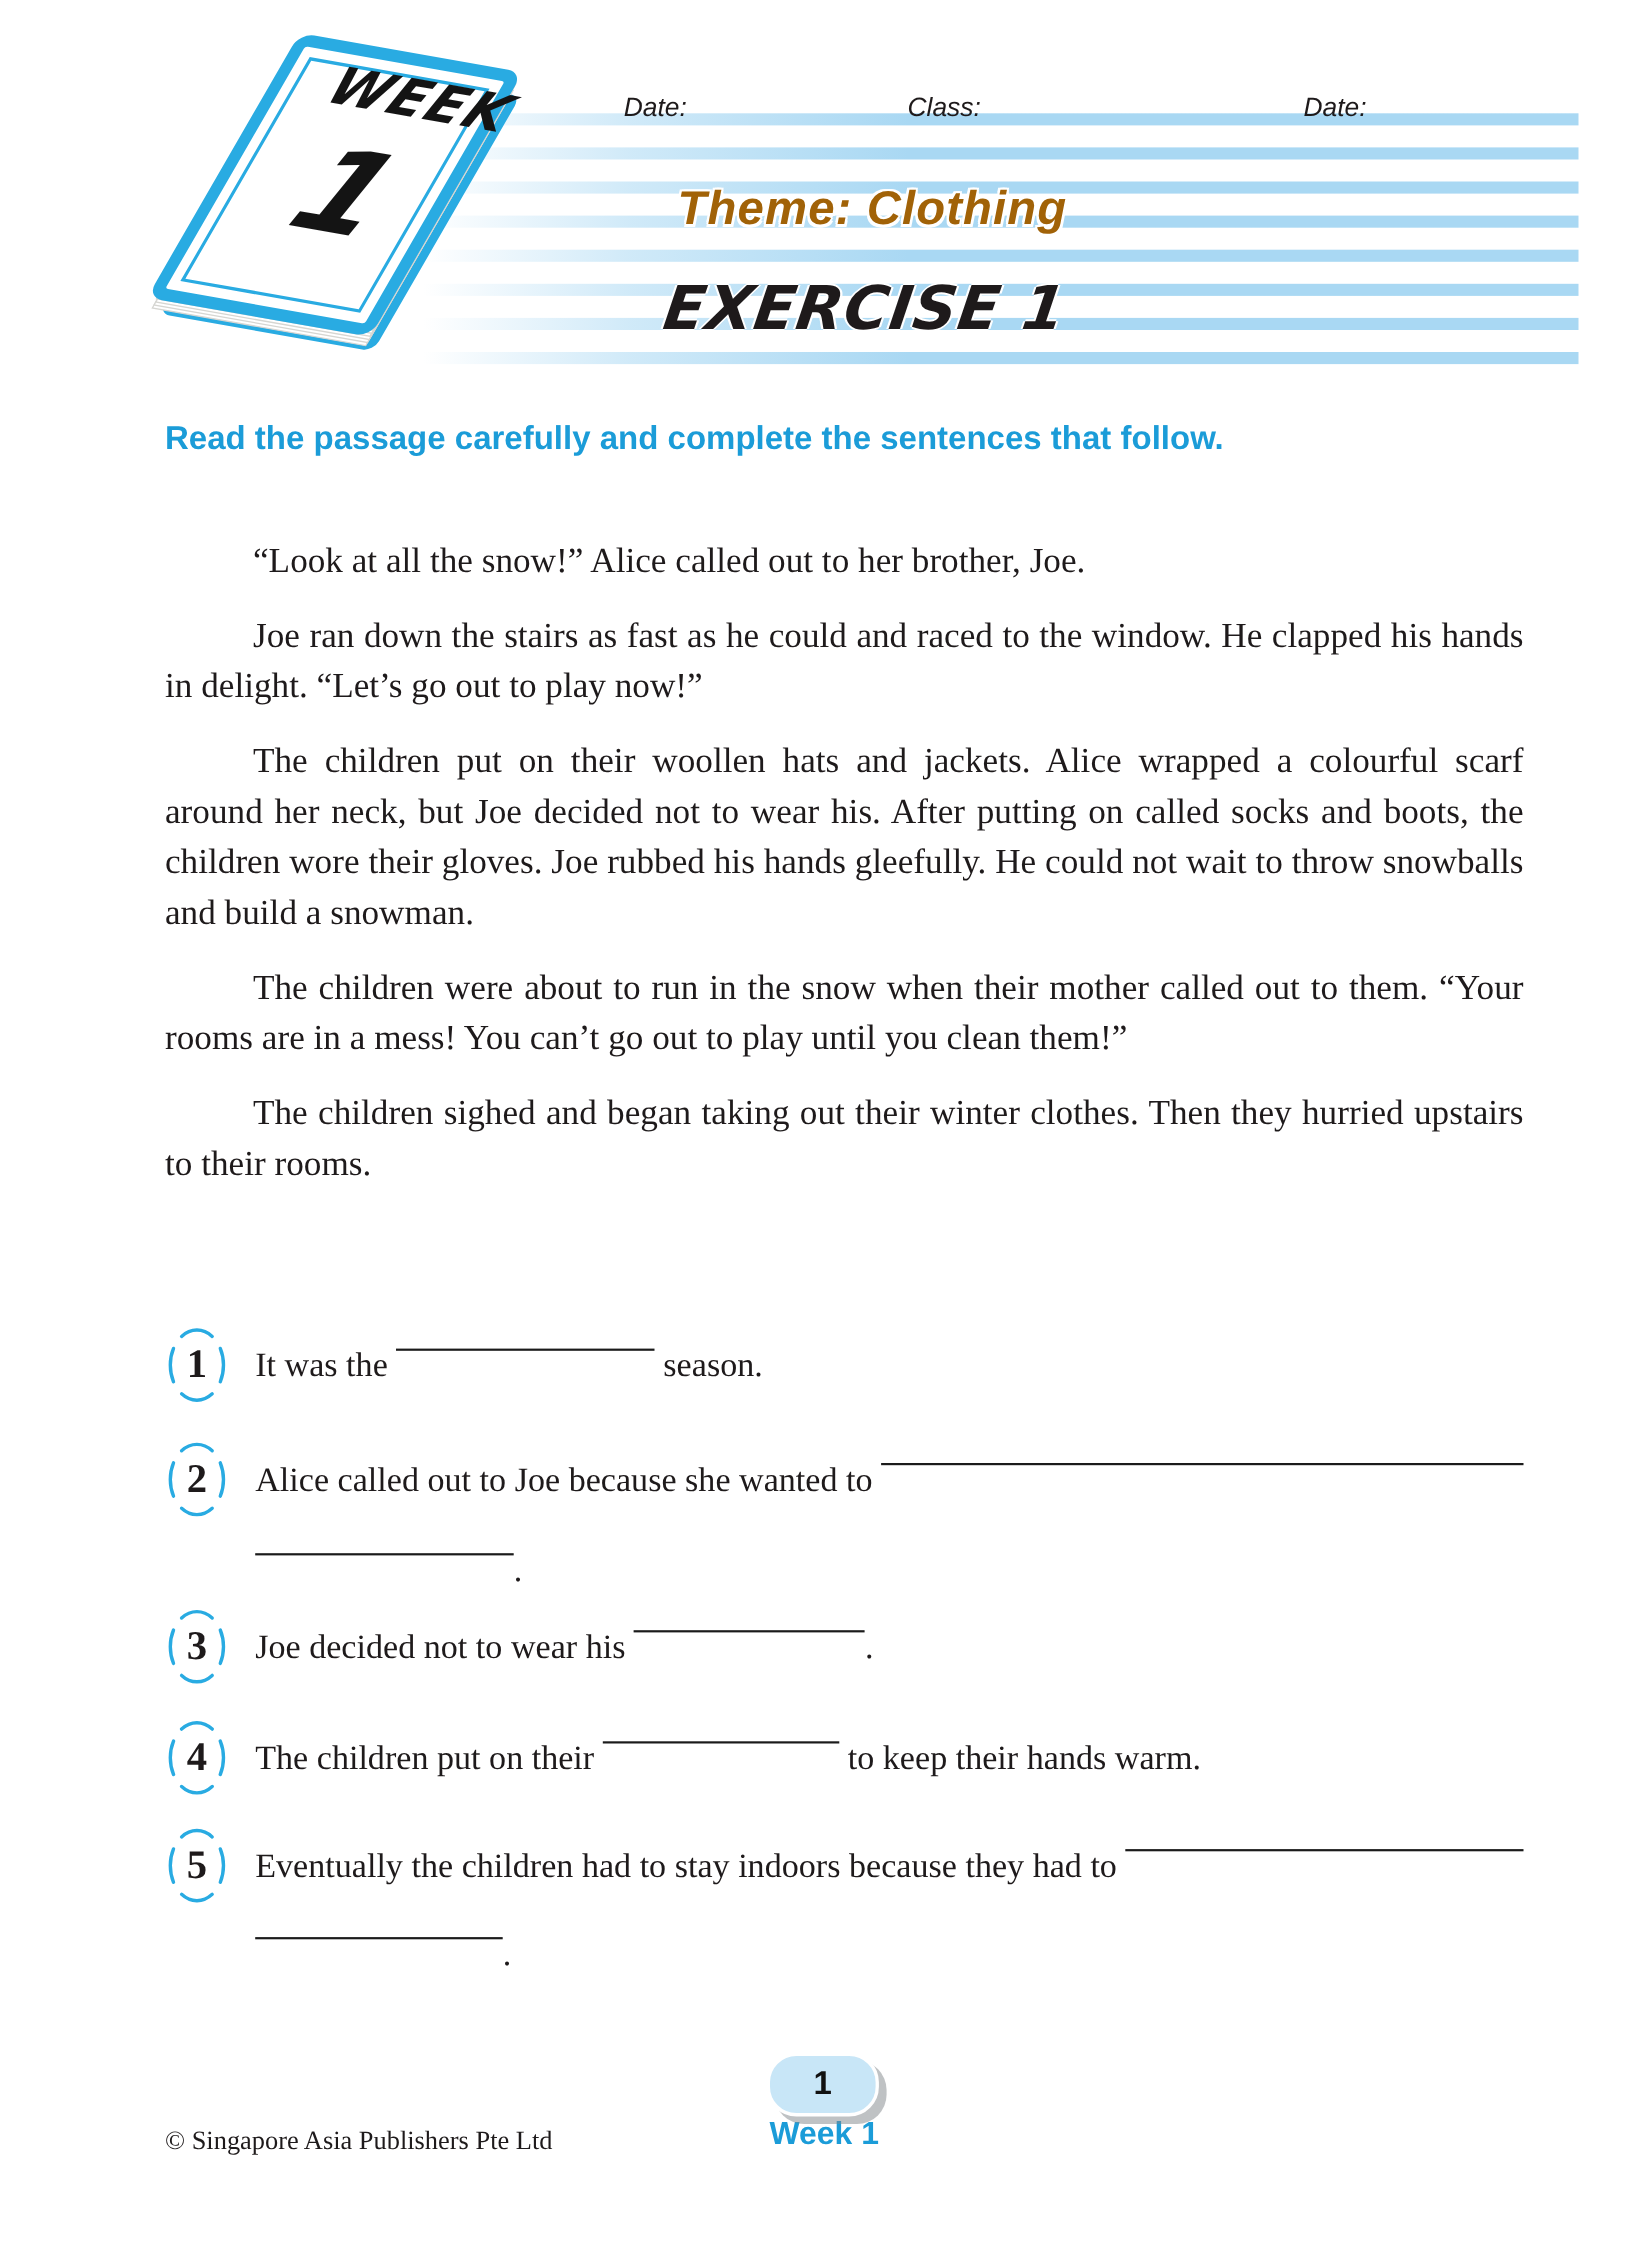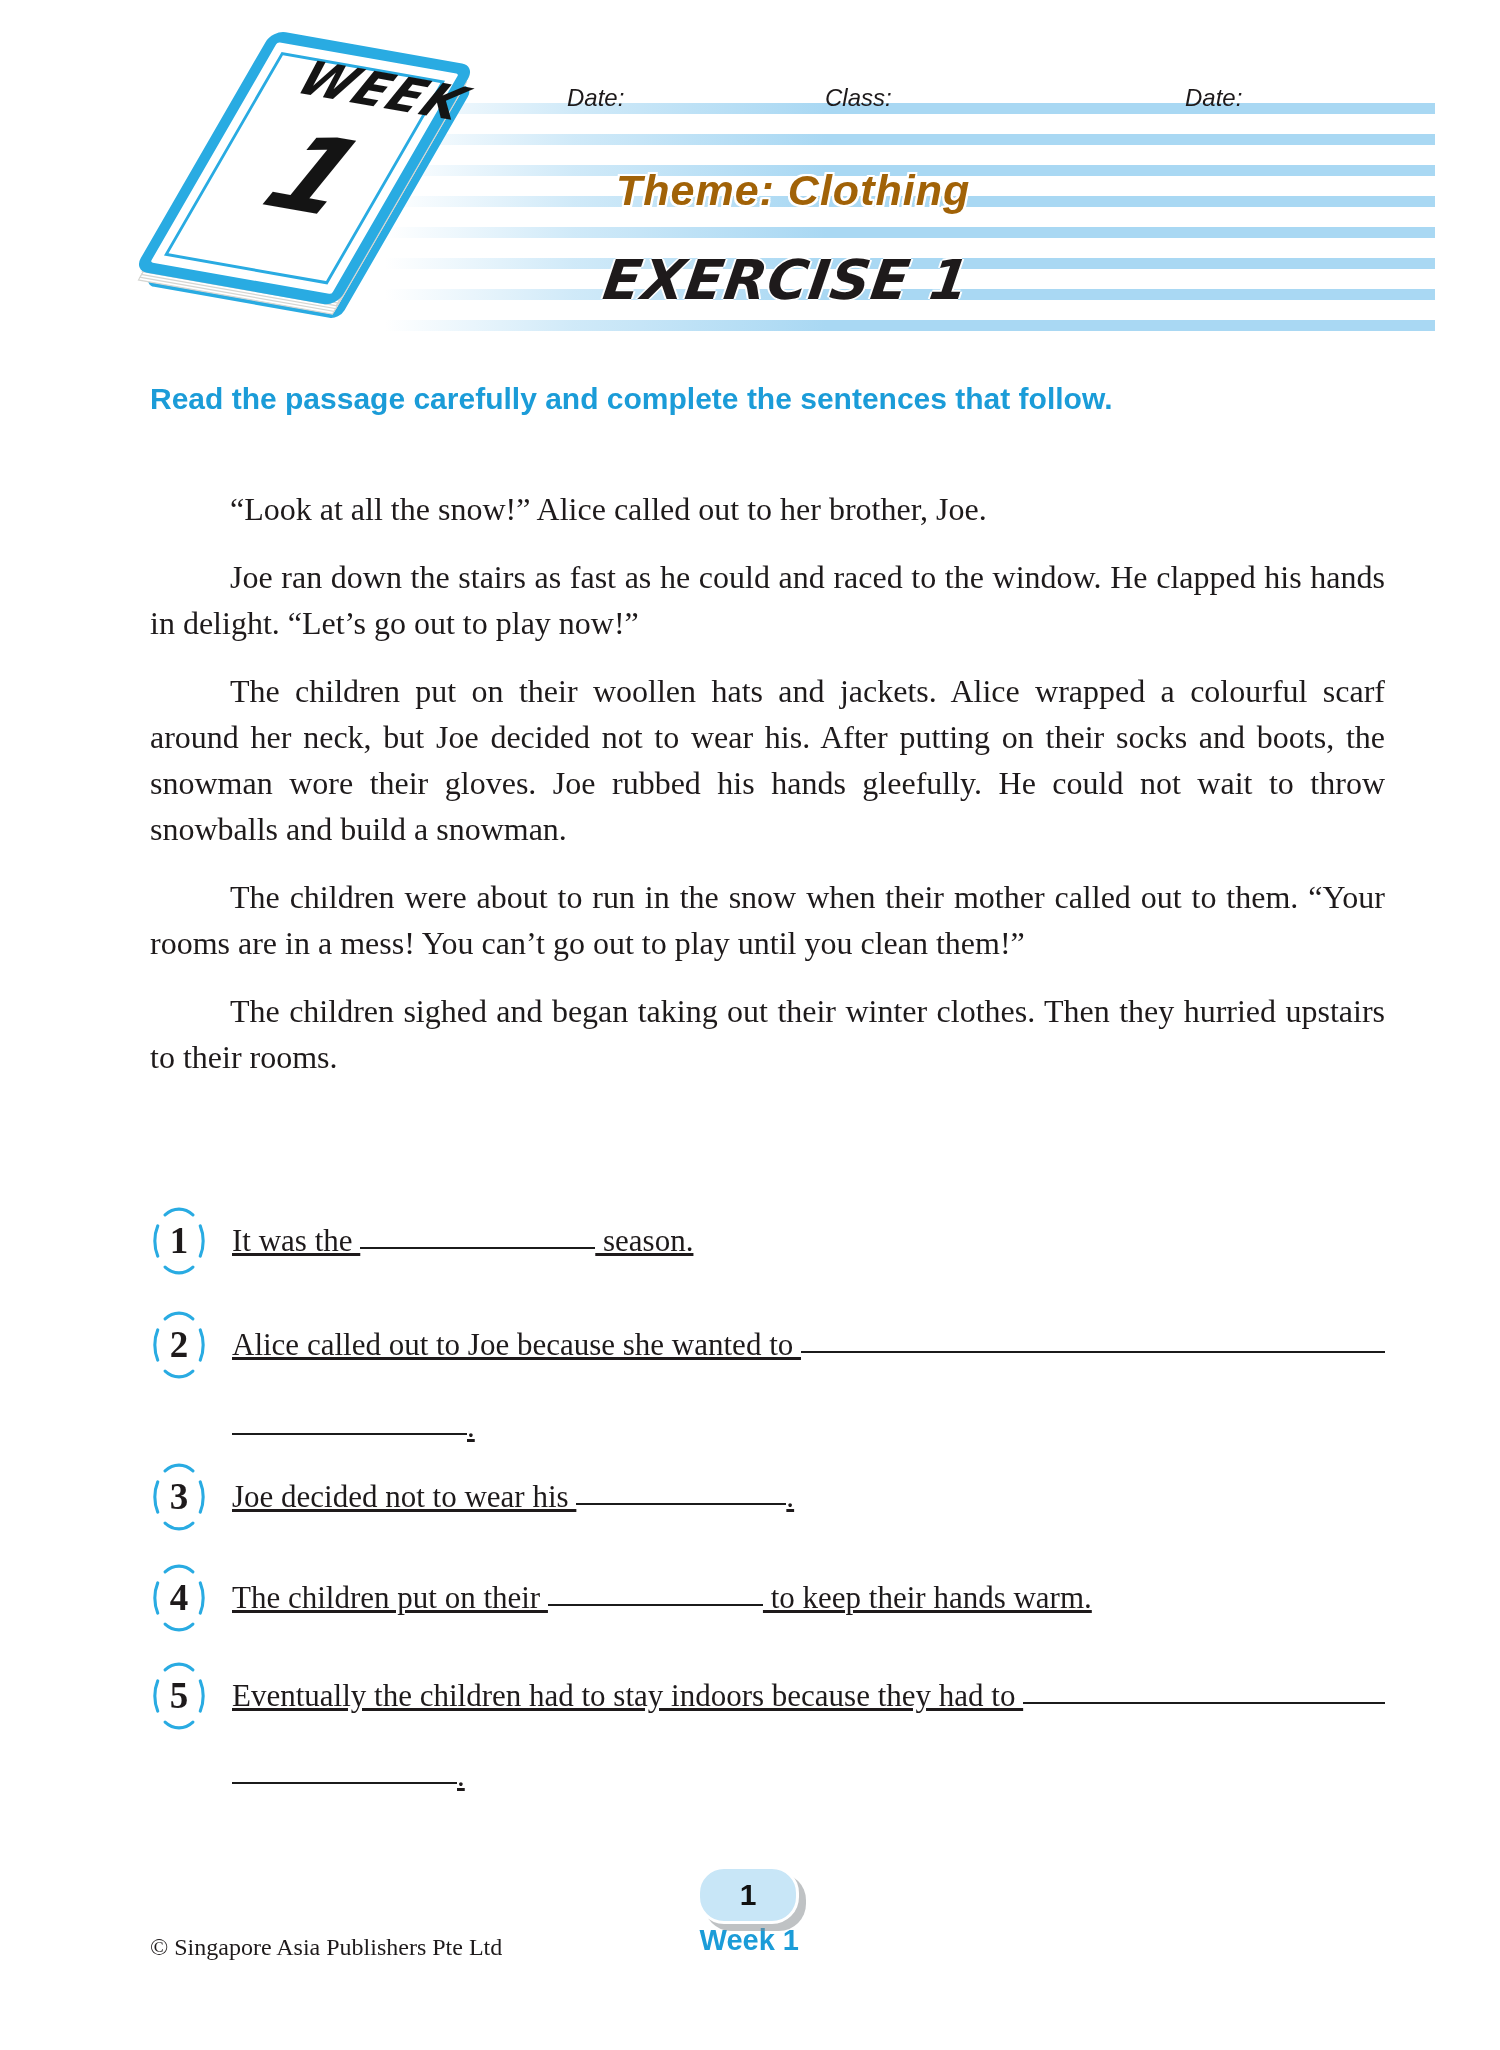--- a/index.html
+++ b/index.html
@@ -36,21 +36,21 @@
   .passage p{margin:0 0 22px 0;text-indent:80px;}
 
   
   .question{position:absolute;left:150px;width:1235px;display:flex;gap:24px;align-items:flex-start;}
   .q1{top:1218px}.q2{top:1322px}.q3{top:1474px}.q4{top:1575px}.q5{top:1673px}
   .qbadge{position:relative;flex:0 0 58px;width:58px;height:76px;margin-top:-15px;}
   .qbadge svg{position:absolute;left:0;top:0;}
   .qnum{position:absolute;left:0;top:0;right:0;bottom:0;display:flex;align-items:center;justify-content:center;
         font:bold 37px "Liberation Serif",serif;color:#1e1a1b;padding-bottom:2px;}
   .qcontent{flex:1;font:31px/46px "Liberation Serif",serif;color:#1e1a1b;}
-  .qline{display:flex;align-items:center;text-decoration:underline;}
+  .qline{display:flex;align-items:flex-start;}
   .qline .qtext{white-space:pre;}
   .q2 .qline + .qline{margin-top:36px;}
   .q5 .qline + .qline{margin-top:34px;}
   .blank{display:inline-block;height:8px;border-bottom:2.6px solid #1b1b1b;margin-bottom:-6px;}
   .blank.fill{flex:1 1 auto;}
 
   
   .pagenum-pill{position:absolute;left:697px;top:1866px;width:96px;height:52px;z-index:3;
         background:#c8e6f7;border:3px solid #fff;border-radius:27px;
         box-shadow:7px 7px 0 rgba(128,133,138,.5);
@@ -104,21 +104,21 @@
   <span class="hdr-label lbl-date">Date:</span>
 
   <div class="theme">Theme: Clothing</div>
   <div class="exercise">EXERCISE 1</div>
 
   <div class="instruction">Read the passage carefully and complete the sentences that follow.</div>
 
   <div class="passage">
       <p>“Look at all the snow!” Alice called out to her brother, Joe.</p>
       <p>Joe ran down the stairs as fast as he could and raced to the window. He clapped his hands in delight. “Let’s go out to play now!”</p>
-      <p>The children put on their woollen hats and jackets. Alice wrapped a colourful scarf around her neck, but Joe decided not to wear his. After putting on their socks and boots, the snowman wore their gloves. Joe rubbed his hands gleefully. He could not wait to throw snowballs and build a snowman.</p>
+      <p>The children put on their woollen hats and jackets. Alice wrapped a colourful scarf around her neck, but Joe decided not to wear his. After putting on called socks and boots, the children wore their gloves. Joe rubbed his hands gleefully. He could not wait to throw snowballs and build a snowman.</p>
       <p>The children were about to run in the snow when their mother called out to them. “Your rooms are in a mess! You can’t go out to play until you clean them!”</p>
       <p>The children sighed and began taking out their winter clothes. Then they hurried upstairs to their rooms.</p>
     </div>
 
   <div id="questions">
       <div class="question q1">
         <div class="qbadge">
           <svg width="58" height="76" viewBox="0 0 60 78">
             <ellipse cx="30" cy="39" rx="25" ry="33" fill="none" stroke="#29ABE2" stroke-width="3.2" pathLength="100" stroke-dasharray="17.5 7.5" stroke-dashoffset="8.75" stroke-linecap="round"></ellipse>
           </svg>

